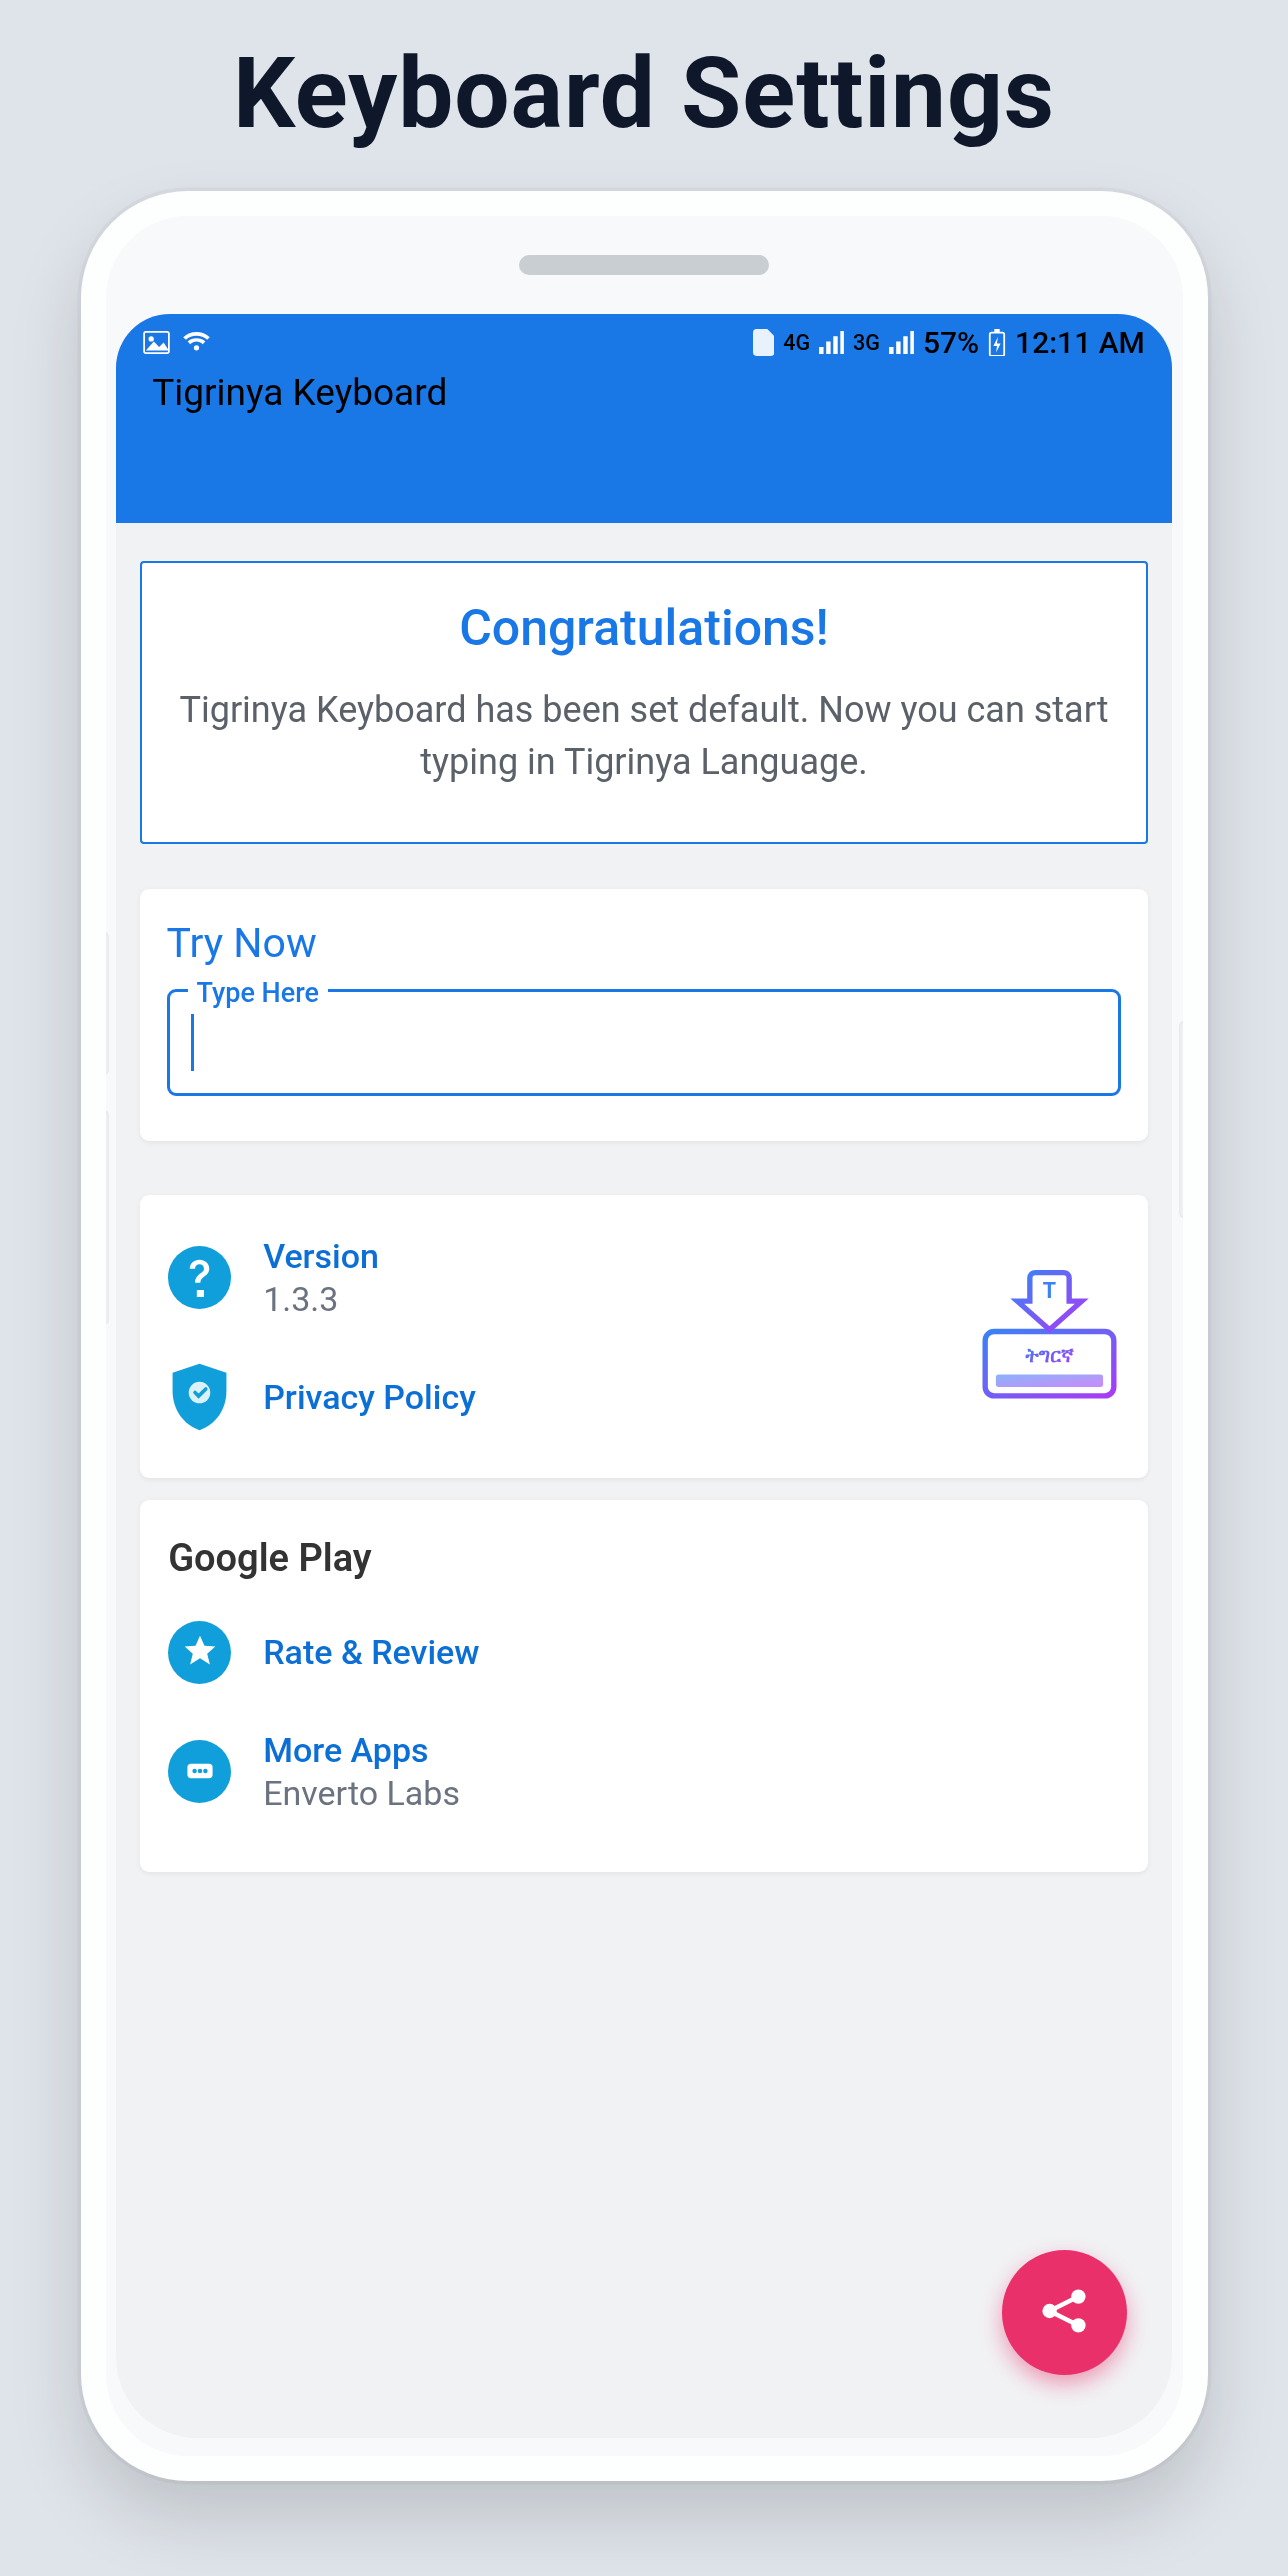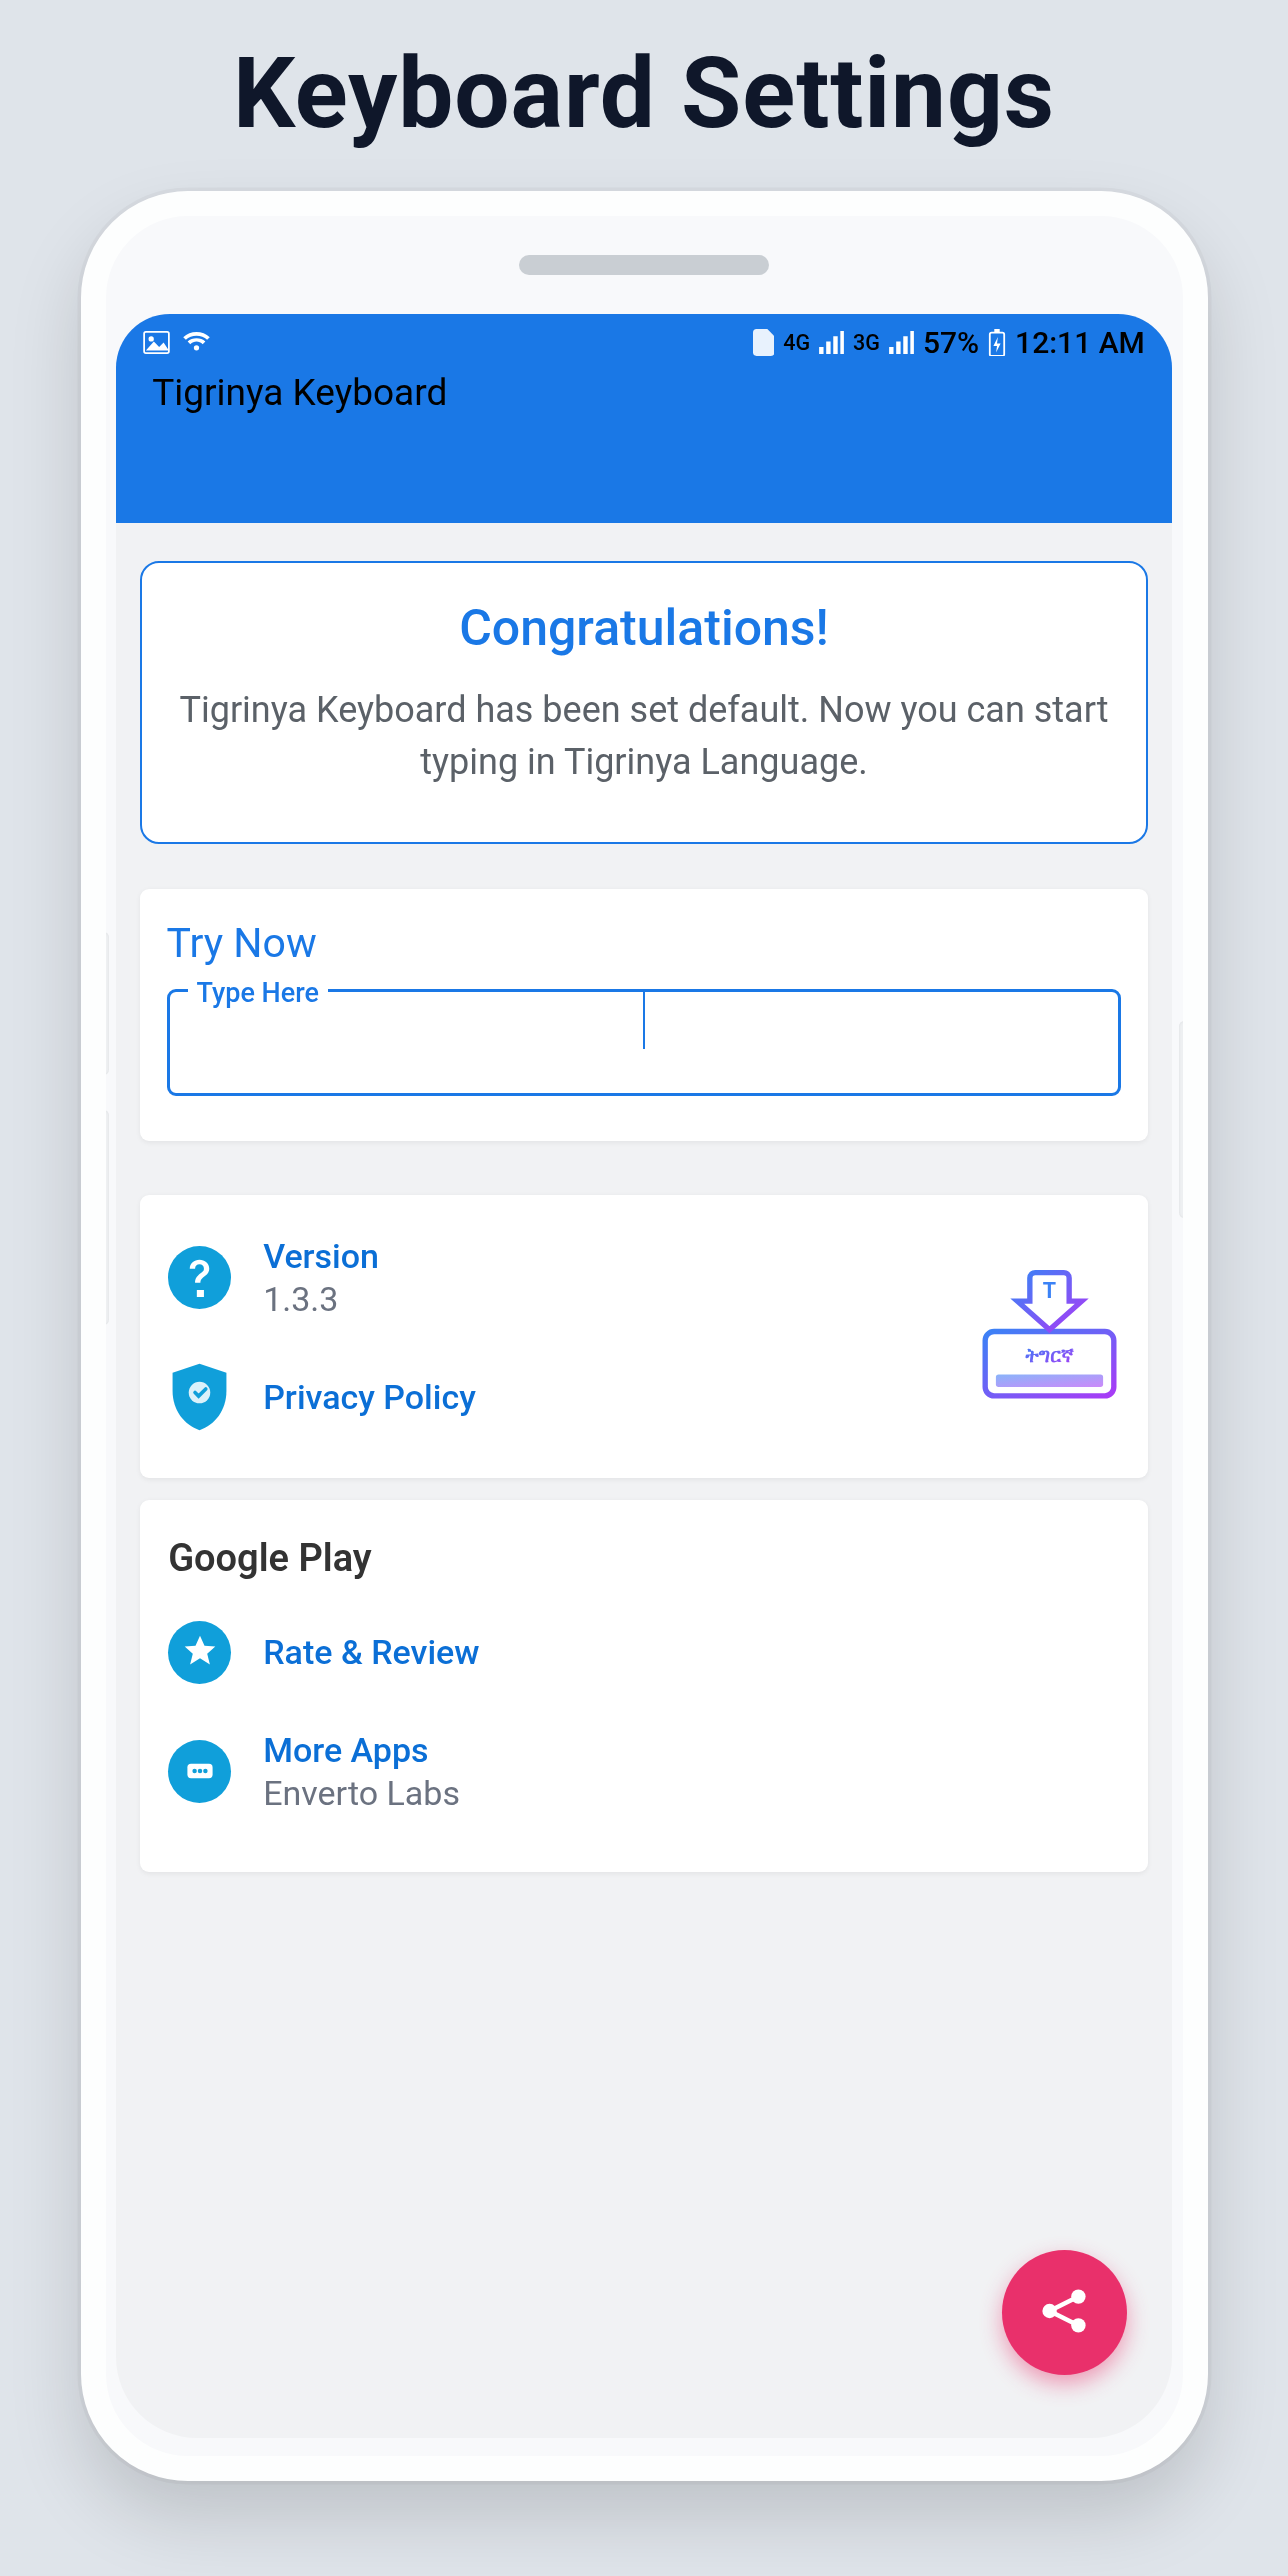--- a/index.html
+++ b/index.html
@@ -83,21 +83,21 @@
     background: #fff;
     border-radius: 9px;
     box-shadow: 0 1.8px 5.4px rgba(0,0,0,0.06);
     margin-bottom: 32px;
   }
   .congrats {
     border: 2.7px solid #1a78e6;
     padding: 36px 27px 54px;
     text-align: center;
     margin: 10.7px 5.4px 45px;
-    border-radius: 19px;
+    border-radius: 4px;
     background:#fff;
   }
   .congrats h2 {
     color: #1a78e6;
     font-size: 50px;
     font-weight: 500;
     margin-bottom: 27px;
   }
   .congrats p {
     color: #5b6168;
@@ -112,21 +112,20 @@
     margin-bottom: 21.5px;
   }
   .inputwrap {
     position: relative;
     border: 3.6px solid #1a78e6;
     border-radius: 9px;
     height: 107px;
     display:flex;
     align-items:center;
     padding: 0 21.5px;
-    flex-direction: column;
   }
   .inputwrap .floating {
     position: absolute;
     top: -14.3px;
     left: 18px;
     background: #fff;
     padding: 0 9px;
     color: #1a78e6;
     font-size: 27px;
     font-weight: 500;

